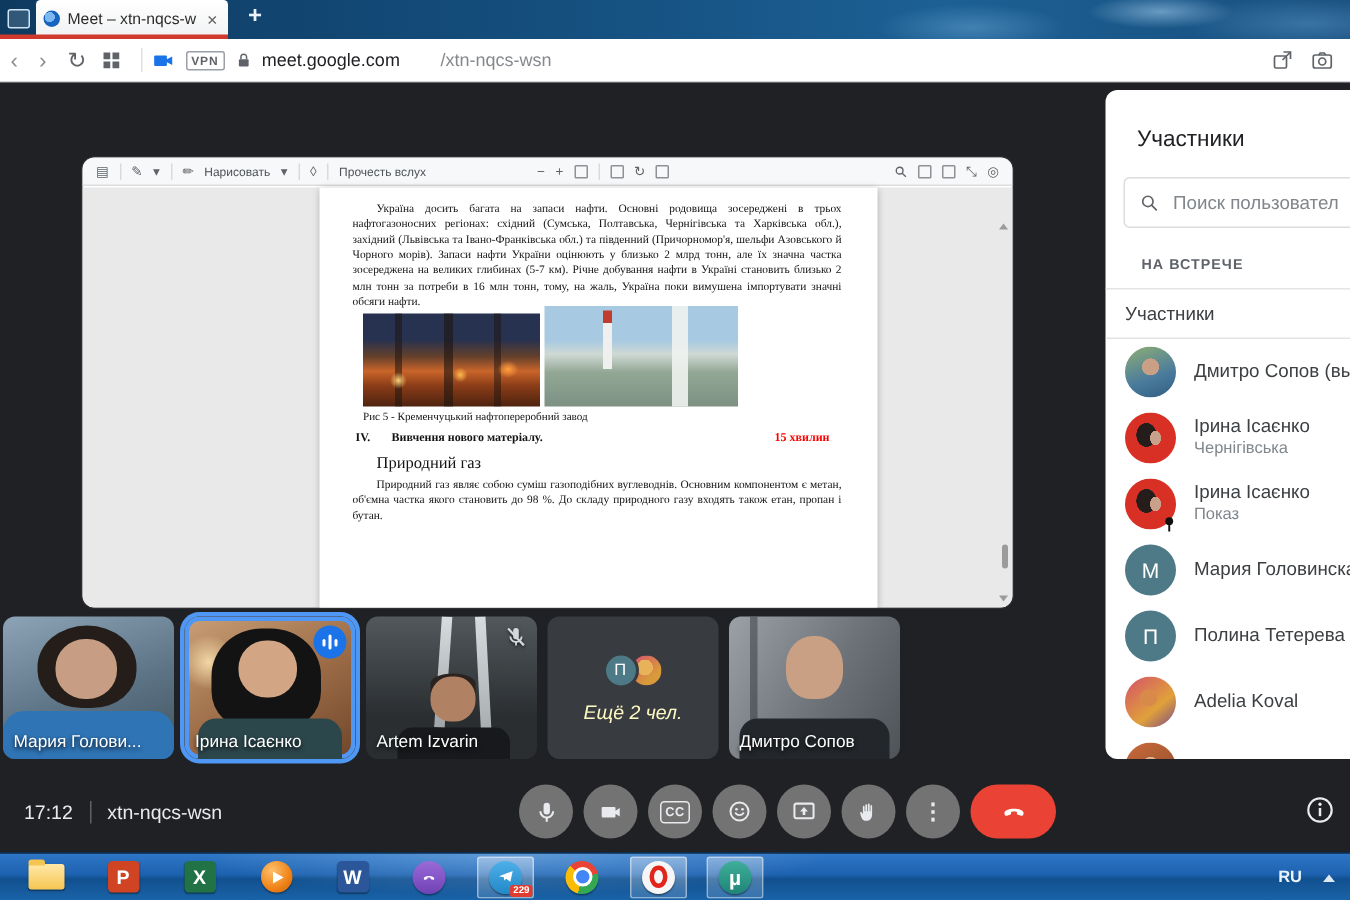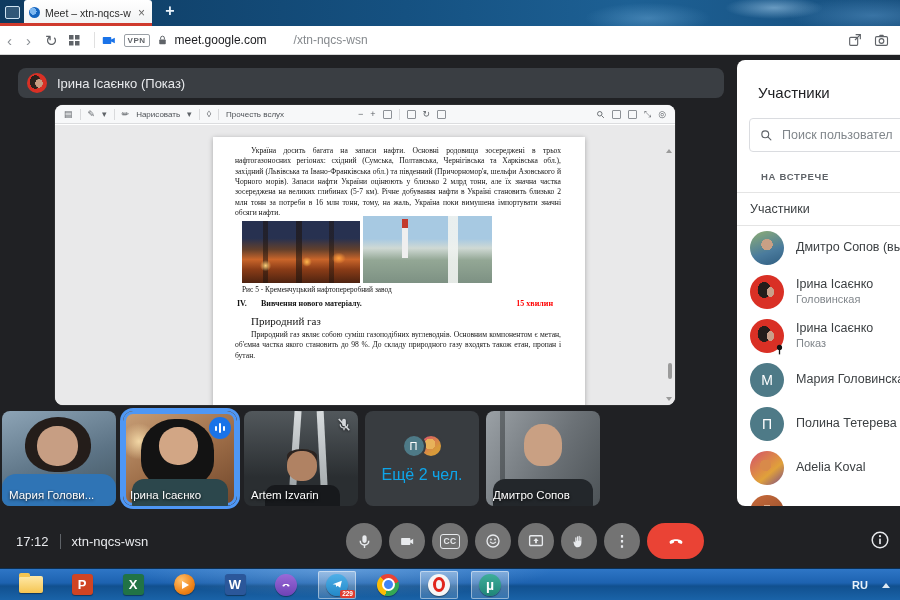--- a/index.html
+++ b/index.html
@@ -46,21 +46,21 @@
 
   
   .shared-window { position:absolute; left:55px; top:50px; width:620px; height:300px; background:#fff; border-radius:8px; overflow:hidden; box-shadow:0 0 0 1px rgba(255,255,255,.06); }
   .doc-toolbar { height:19px; background:#f7f8f9; border-bottom:1px solid #dcdddf; display:flex; align-items:center; font-size:8px; color:#4d5156; padding:0 9px; gap:7px; white-space:nowrap; }
   .dt-sep { width:1px; height:11px; background:#d9dadc; }
   .dt-ic { font-size:9px; color:#5f6368; }
   .dt-label { font-size:8px; }
   .dt-box { width:9px; height:9px; border:1px solid #8d9196; border-radius:1px; }
   .dt-right { margin-left:auto; display:flex; gap:7px; align-items:center; }
   .doc-area { position:absolute; top:20px; left:0; right:0; bottom:0; background:#e9e9ea; }
-  .doc-page { position:absolute; left:158px; top:12px; width:372px; height:281px; background:#fff; box-shadow:0 1px 5px rgba(0,0,0,.28); padding:9px 24px 0 22px;
+  .doc-page { position:absolute; left:158px; top:0; width:372px; height:281px; background:#fff; box-shadow:0 1px 5px rgba(0,0,0,.28); padding:9px 24px 0 22px;
     font-family:"Liberation Serif",serif; font-size:7.6px; line-height:1.36; color:#141414; text-align:justify; }
   .doc-page p { text-indent:16px; margin-bottom:2px; }
   .doc-images { display:flex; gap:3px; margin:3px 0 2px 7px; }
   .img-night { width:118px; height:62px; position:relative; overflow:hidden;
     background:
       radial-gradient(8px 8px at 20% 72%, #ffd27a, transparent 70%),
       radial-gradient(7px 7px at 55% 66%, #ffb84d, transparent 70%),
       radial-gradient(10px 8px at 82% 60%, #ff9f3d, transparent 70%),
       linear-gradient(90deg, transparent 0 18%, rgba(30,20,15,.55) 18% 22%, transparent 22% 46%, rgba(30,20,15,.6) 46% 51%, transparent 51% 74%, rgba(30,20,15,.5) 74% 78%, transparent 78%),
       linear-gradient(#273150 0 28%, #63402c 46%, #c9652a 62%, #8a3c17 78%, #4e2310); }
@@ -104,21 +104,21 @@
   .t4 { background:linear-gradient(90deg,#2d3134 0 36%, #6e7478 36% 100%); }
   .t4 .frame { top:8%; left:70%; width:22%; height:60%; background:#9aa2a6; }
   .t4 .face { left:60%; top:48%; width:14%; height:18%; border-radius:46%; background:#c09878; }
   .t4 .torso { left:52%; bottom:4%; width:30%; height:26%; border-radius:8px 8px 0 0; background:#1d2023; }
   .t5 { background:#383c40; }
   .t5-center { position:absolute; inset:0; display:flex; flex-direction:column; align-items:center; justify-content:center; gap:8px; }
   .mini-avs { display:flex; }
   .mini-av { width:24px; height:24px; border-radius:50%; border:2px solid #383c40; }
   .mini-av.teal { background:#4e7a87; color:#fff; font-size:11px; display:flex; align-items:center; justify-content:center; margin-right:-7px; z-index:1; }
   .mini-av.photo { background:radial-gradient(circle at 45% 40%, #e8b25a 0 32%, transparent 33%), linear-gradient(140deg,#d8506e,#d89a3a 70%); }
-  .t5-label { font-size:16px; color:#0ea5e9; }
+  .t5-label { font-size:13px; color:#fef9c3;font-style:italic; }
   .t6 { background:linear-gradient(120deg,#9ba1a6,#6c7277 55%,#4d5357);padding-left:36px; }
   .t6 .frame { top:0; left:12%; width:5px; height:100%; background:rgba(40,44,47,.45); }
   .t6 .face { left:33%; top:14%; width:34%; height:44%; border-radius:46% 46% 42% 42%; background:#c9a083; }
   .t6 .torso { left:6%; bottom:-8%; width:88%; height:36%; border-radius:12px 12px 0 0; background:#23272b; }
   .mute-badge { position:absolute; top:5px; right:5px; width:18px; height:18px; color:#d5d8db; filter:drop-shadow(0 1px 1px rgba(0,0,0,.6)); }
   .speak-badge { position:absolute; top:6px; right:6px; width:22px; height:22px; border-radius:50%; background:#1a73e8; display:flex; align-items:center; justify-content:center; gap:1.5px; }
   .speak-badge i { width:2.5px; background:#fff; border-radius:1px; }
   .speak-badge i:nth-child(1){height:5px;} .speak-badge i:nth-child(2){height:10px;} .speak-badge i:nth-child(3){height:5px;}
 
   
@@ -215,24 +215,20 @@
       <svg class="ic" width="17" height="16" viewBox="0 0 24 24">
           <rect x="3" y="7" width="18" height="13" rx="2" fill="none" stroke="#5f6368" stroke-width="1.7"></rect>
           <circle cx="12" cy="13.5" r="3.5" fill="none" stroke="#5f6368" stroke-width="1.7"></circle>
           <path d="M8.5 7l1.5-2h4L15.5 7" fill="none" stroke="#5f6368" stroke-width="1.7"></path>
         </svg>
     </span>
   </div>
 
   <div class="viewport">
 
-    <div class="presenter-pill">
-      <span class="pill-avatar"></span>
-      <span class="pill-name">Ірина Ісаєнко (Показ)</span>
-    </div>
 
     <div class="shared-window">
       <div class="doc-toolbar">
         <span class="dt-ic">▤</span>
         <span class="dt-sep"></span>
         <span class="dt-ic">✎</span>
         <span class="dt-ic">▾</span>
         <span class="dt-sep"></span>
         <span class="dt-ic">✏</span>
         <span class="dt-label">Нарисовать</span>
@@ -400,21 +396,21 @@
       <div class="pitem">
         <span class="pav man"></span>
         <span>
             <div class="pname">Дмитро Сопов (вы)</div>
           </span>
       </div>
       <div class="pitem">
         <span class="pav irina"></span>
         <span>
             <div class="pname">Ірина Ісаєнко</div>
-        <div class="prole">Головинская</div>
+        <div class="prole">Чернігівська</div>
           </span>
       </div>
       <div class="pitem">
         <span class="pav irina">
           <svg class="pin-badge" viewBox="0 0 16 16">
               <circle cx="8" cy="5.5" r="3.2" fill="currentColor"></circle>
               <line x1="8" y1="8.5" x2="8" y2="14" stroke="currentColor" stroke-width="1.6"></line>
             </svg>
         </span>
         <span>

